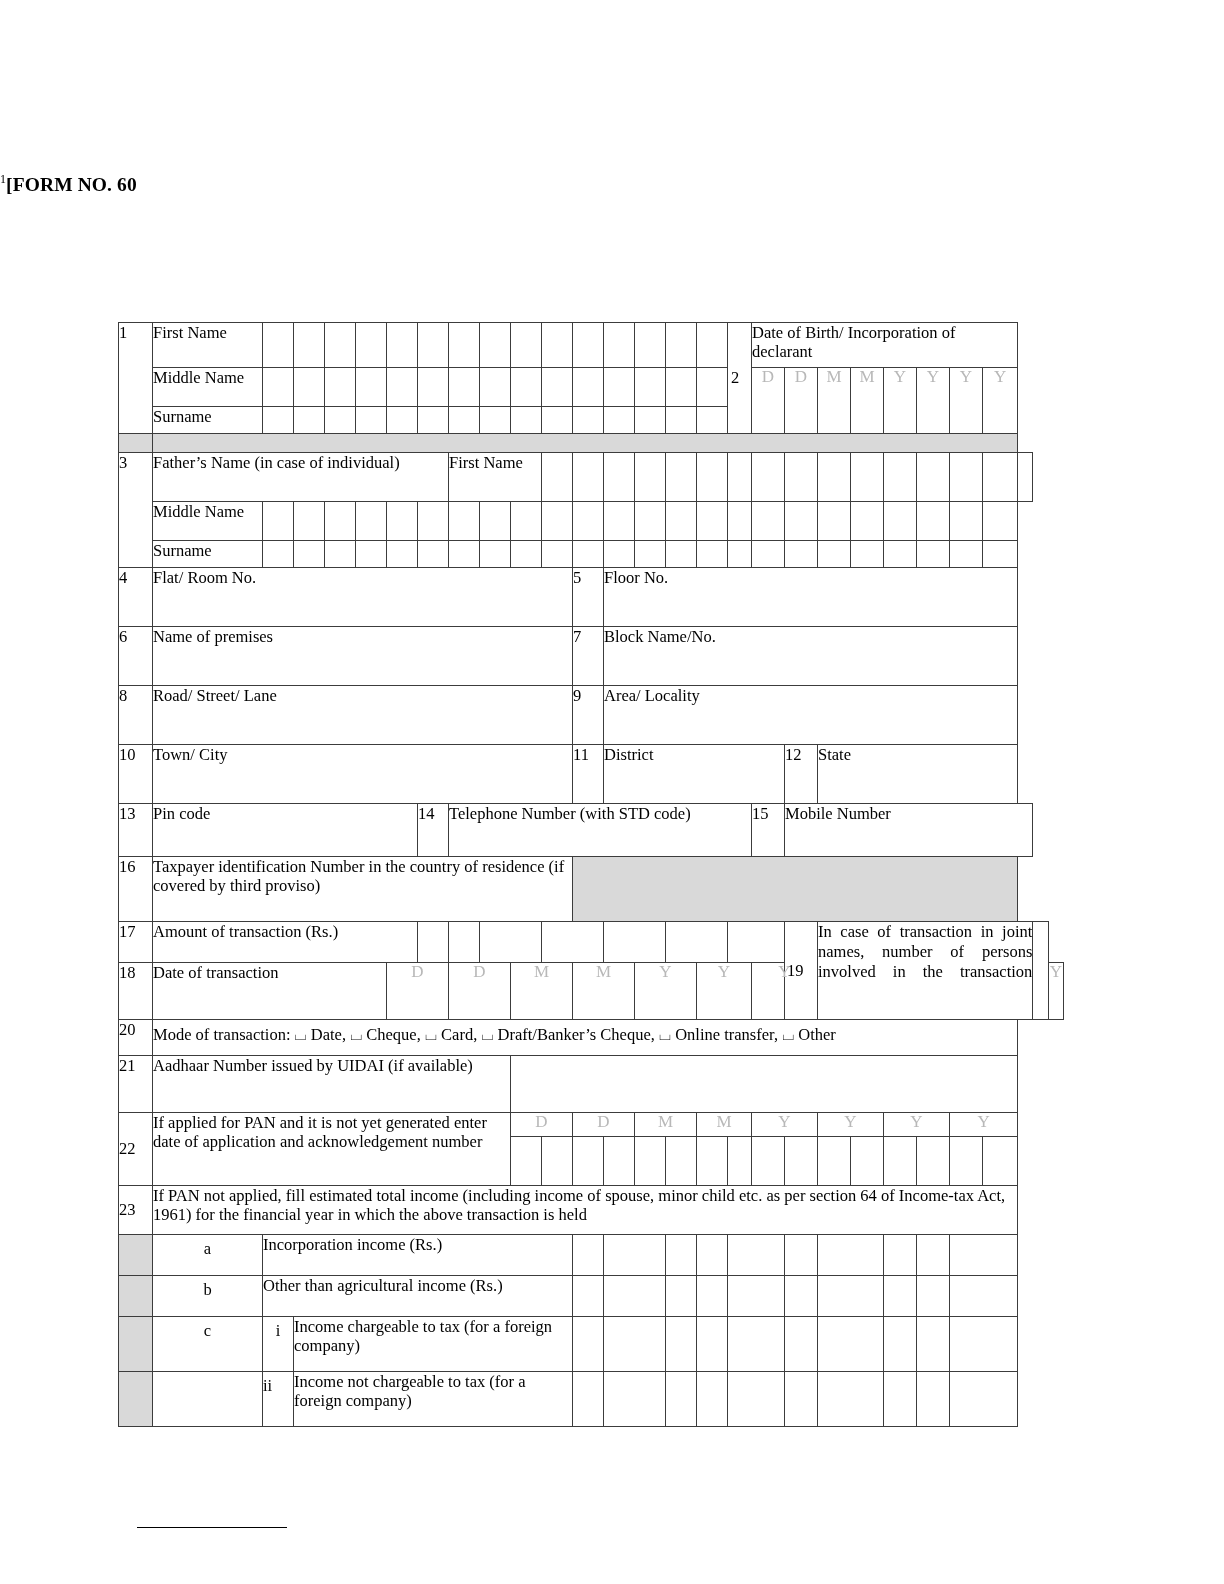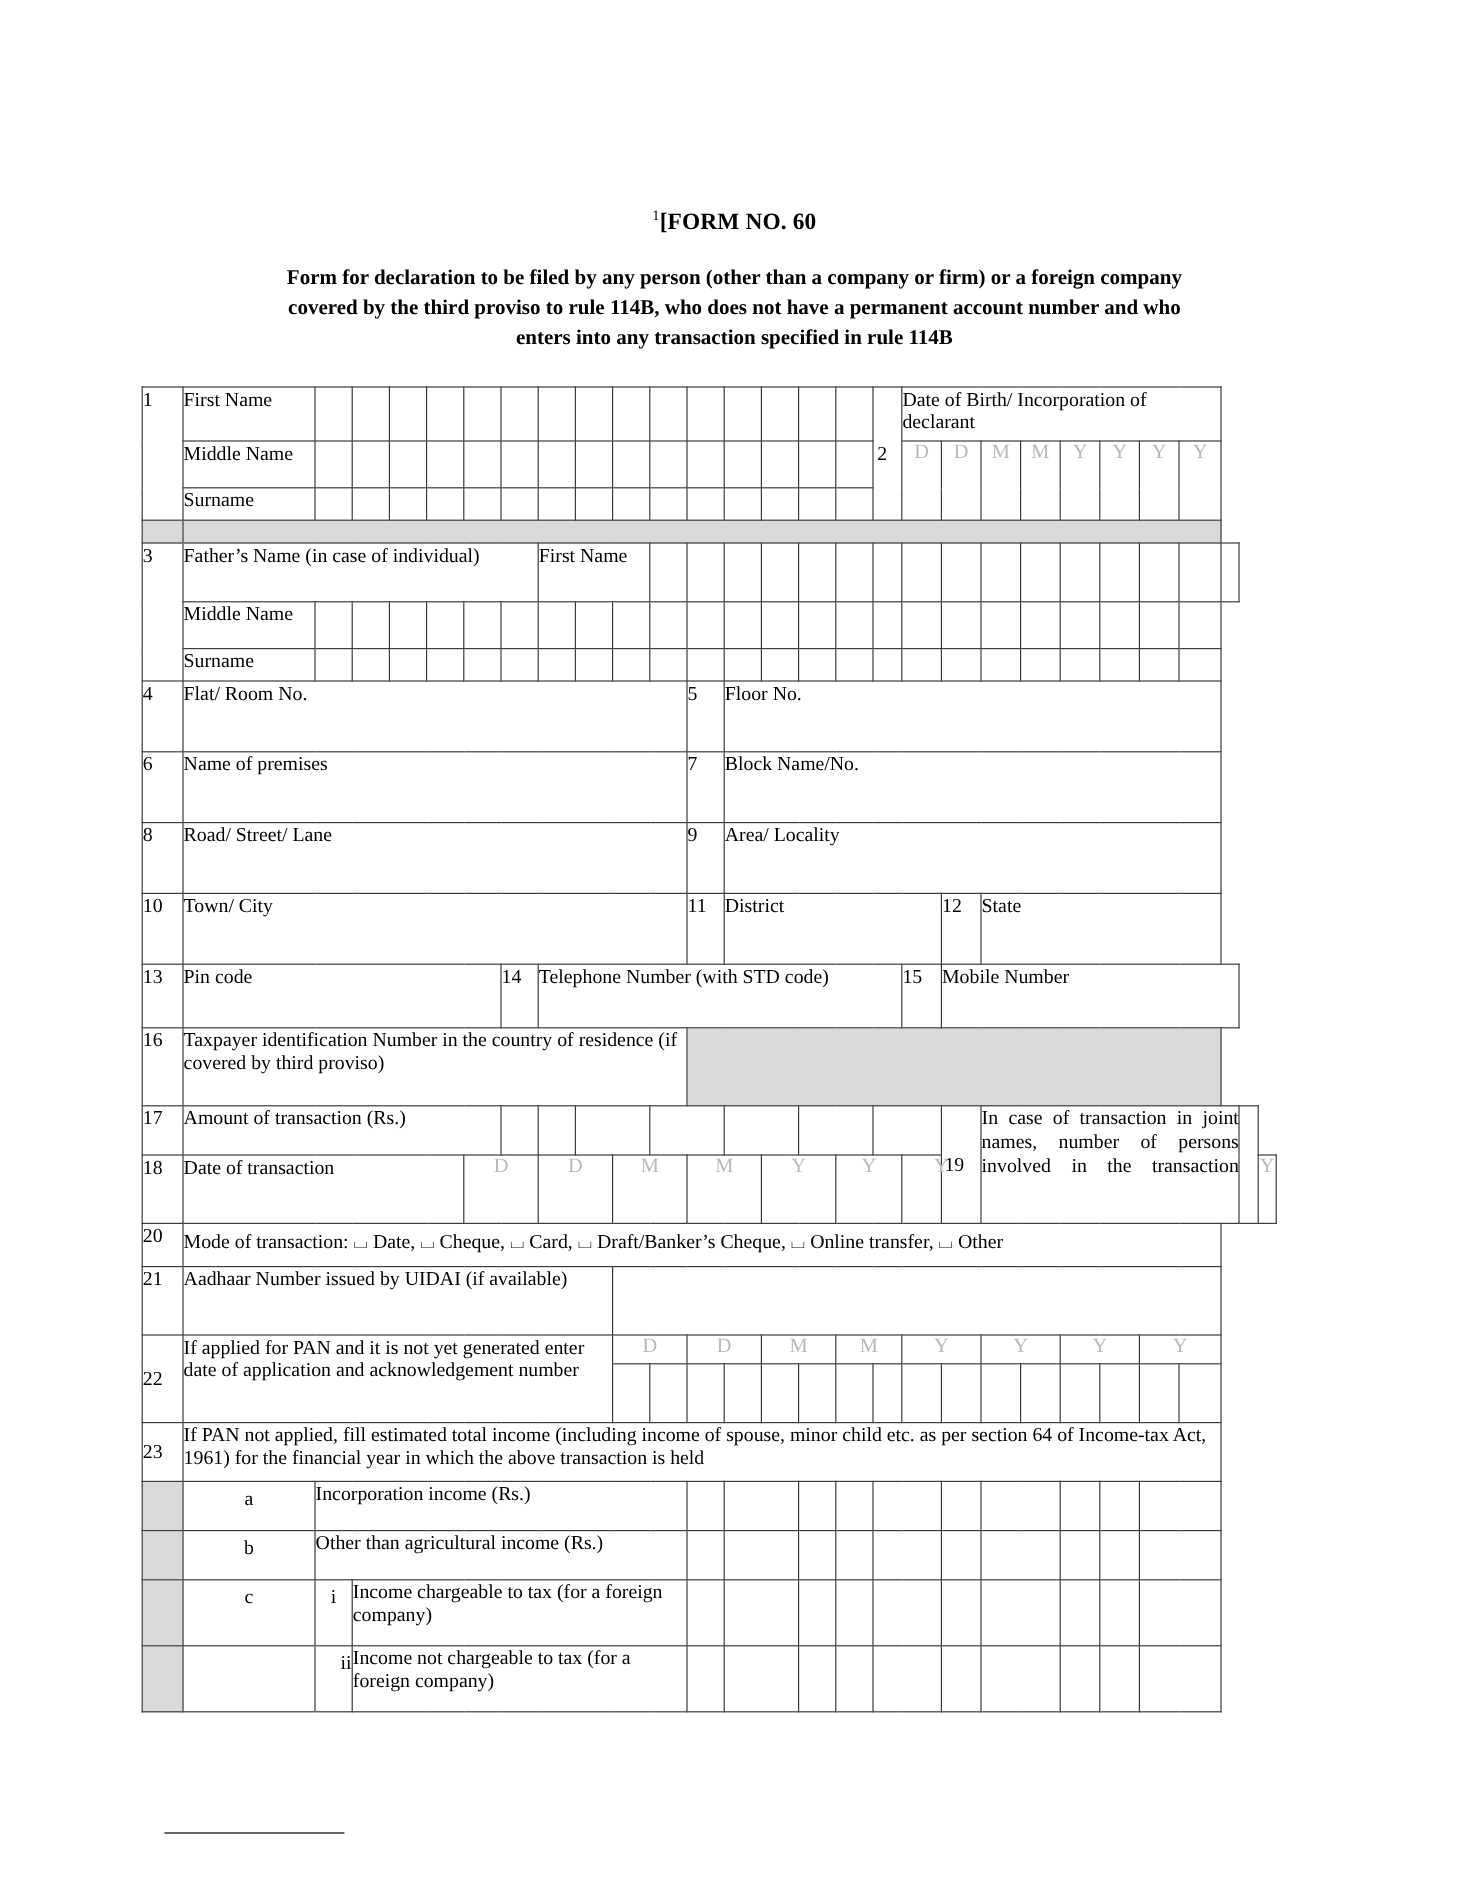--- a/index.html
+++ b/index.html
@@ -10,21 +10,21 @@
     color:#000;
     -webkit-font-smoothing:antialiased;
   }
   .page{
     position:relative;
     width:1224px;height:1584px;
     box-sizing:border-box;
     padding:0;
   }
   
-  .hdr{ text-align:center; }
+  .hdr{ text-align:left; }
   .form-no{
     font-size:19.5px;font-weight:bold;
     padding-top:172px;letter-spacing:.1px;
   }
   .form-no sup{font-size:12px;font-weight:normal;vertical-align:super;}
   .proviso{
     font-size:18px;font-style:italic;font-weight:normal;
     padding-top:20px;
   }
   .subtitle{
@@ -91,21 +91,20 @@
   }
   .fn-text b{font-weight:bold;}
 </style>
 </head>
 <body>
 
 <div class="page">
 
   <div class="hdr">
     <div class="form-no"><sup>1</sup><span>[FORM NO. 60</span></div>
-    <div class="subtitle">Form for declaration to be filed by any person (other than a company or firm) or a foreign company covered by the third proviso to rule 114B, who does not have a permanent account number and who enters into any transaction specified in rule 114B</div>
   </div>
 
   <div class="frame">
   <table class="f">
     <colgroup>
       <col style="width:34px">
       <col style="width:110px">
       <col style="width:31px">
           <col style="width:31px">
           <col style="width:31px">
@@ -461,21 +460,21 @@
       <td class="box"></td>
       <td class="box" colspan="2"></td>
       <td class="box"></td>
       <td class="box"></td>
       <td class="box" colspan="2"></td>
     </tr>
 
     <tr>
       <td class="grey"></td>
       <td class="lbl" style="border-right:none"></td>
-      <td class="lbl" style="text-align:right;padding:4px 0 0 0">ii</td>
+      <td class="lbl" style="text-align:left;padding:4px 0 0 0">ii</td>
       <td class="lbl-w" colspan="9" style="height:54px">Income not chargeable to tax (for a foreign company)</td>
       <td class="box"></td>
       <td class="box" colspan="2"></td>
       <td class="box"></td>
       <td class="box"></td>
       <td class="box" colspan="2"></td>
       <td class="box"></td>
       <td class="box" colspan="2"></td>
       <td class="box"></td>
       <td class="box"></td>

